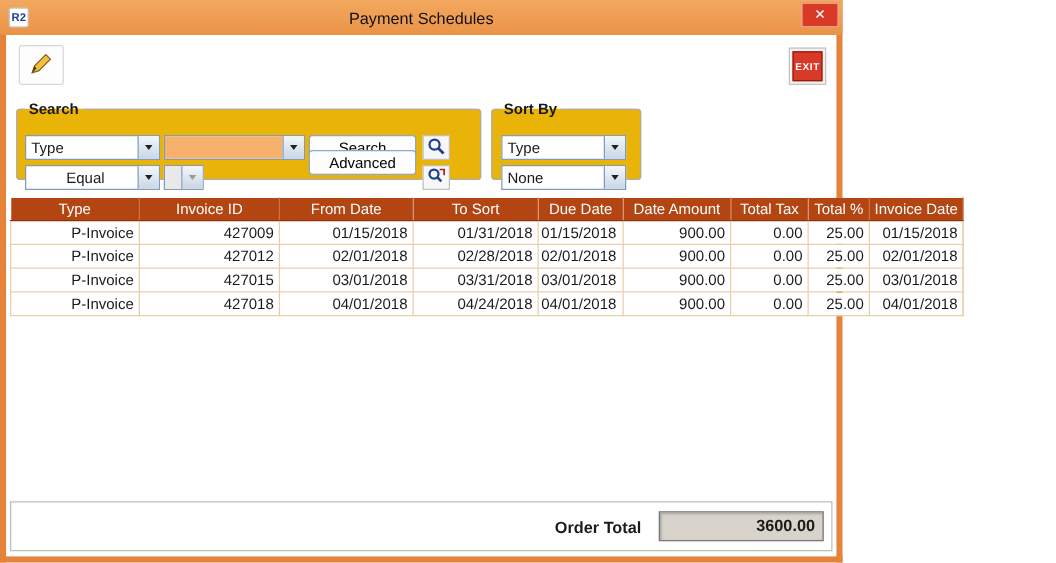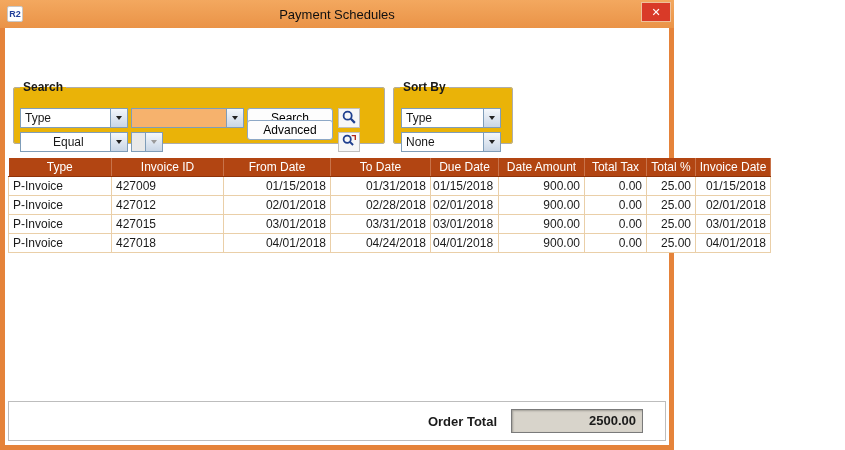--- a/index.html
+++ b/index.html
@@ -55,50 +55,63 @@
     display:flex; align-items:center; justify-content:center; cursor:pointer; }
 
   
   .table-wrap { position:absolute; top:130px; left:3px; right:3px; }
   table { width:100%; border-collapse:collapse; table-layout:fixed; font-size:12px; }
   thead th { background:var(--header-bg,#b24512); color:var(--header-text,#ffffff); font-weight:normal;
     height:18px; padding:0 2px; border-right:1px solid #c8734a; border-bottom:1px solid #8f3208;
     text-align:center; overflow:hidden; white-space:nowrap; }
   thead th:last-child { border-right:none; }
   tbody td { height:19px; padding:0 4px; border-right:1px solid var(--grid-line,#eacfa8);
-    border-bottom:1px solid var(--grid-line,#eacfa8); background:#fff; overflow:hidden; white-space:nowrap; }
+    border-bottom:1px solid var(--grid-line,#eacfa8); background:#fff; overflow:hidden; white-space:nowrap;text-align:right; }
   tbody tr td:first-child { border-left:1px solid var(--grid-line,#eacfa8); }
   td.num { text-align:right; }
   td.left { text-align:left; padding-left:2px; }
   td.center { text-align:center; }
   .checkbox { display:inline-block; width:11px; height:11px; border:1px solid #969696;
     background:linear-gradient(#fbfbfb,#dcdcdc); vertical-align:middle; cursor:pointer; }
 
   
   .footer { position:absolute; left:3px; right:3px; bottom:4px; height:40px;
     border:1px solid #bdbdbd; background:#fff; display:flex; align-items:center;
-    justify-content:flex-end; gap:14px; padding-right:22px; }
+    justify-content:flex-end; gap:14px; padding-right:6px; }
   .total-label { font-weight:bold; font-size:13px; }
   .total-box { width:132px; height:24px; background:var(--total-bg,#d8d4cb);
     border:1px solid #7a7a7a; box-shadow:inset 1px 1px 2px rgba(0,0,0,0.25);
     font-weight:bold; font-size:13px; text-align:right; line-height:22px; padding-right:6px; }
 </style>
 </head>
 <body>
 
 <div class="window">
 
   <div class="titlebar">
     <div class="app-icon">R2</div>
     <div class="title">Payment Schedules</div>
     <div class="close-btn">✕</div>
   </div>
 
   <div class="client">
 
+    <div class="toolbar">
+      <div class="tool-btn">
+        <span>
+          <svg width="22" height="22" viewBox="0 0 24 24">
+            <path d="M4 20 L6 14 L16 4 L20 8 L10 18 Z" fill="#f0c040" stroke="#806020" stroke-width="1"></path>
+            <path d="M4 20 L6 14 L8 16 Z" fill="#4a3a10"></path>
+          </svg>
+        </span>
+      </div>
+      <div class="exit-btn">
+        <div class="exit-inner">EXIT</div>
+      </div>
+    </div>
 
     <div class="filters">
 
       <fieldset class="search-group">
         <legend>Search</legend>
 
         <div class="combo" style="left:6px; top:14px; width:108px;">
           <span class="combo-text">Type</span>
           <span class="combo-arrow">
               <span class="tri"></span>
@@ -182,21 +195,21 @@
             <col style="width:62px">
             <col style="width:49px">
           <col style="width:75px">
             <col>
         </colgroup>
         <thead>
           <tr>
             <th>Type</th>
             <th>Invoice ID</th>
             <th>From Date</th>
-            <th>To Date</th>
+            <th>To Sort</th>
             <th>Due Date</th>
             <th>Date Amount</th>
             <th>Total Tax</th>
             <th>Total %</th>
             <th>Invoice Date</th>
             <th>Posted</th>
           </tr>
         </thead>
         <tbody>
             <tr>
@@ -254,17 +267,17 @@
     <td class="center">
       <span class="checkbox"></span>
     </td>
   </tr>
           </tbody>
       </table>
     </div>
 
     <div class="footer">
       <span class="total-label">Order Total</span>
-      <div class="total-box">2500.00</div>
+      <div class="total-box">3600.00</div>
     </div>
 
   </div>
 </div>
 
 </body></html>

